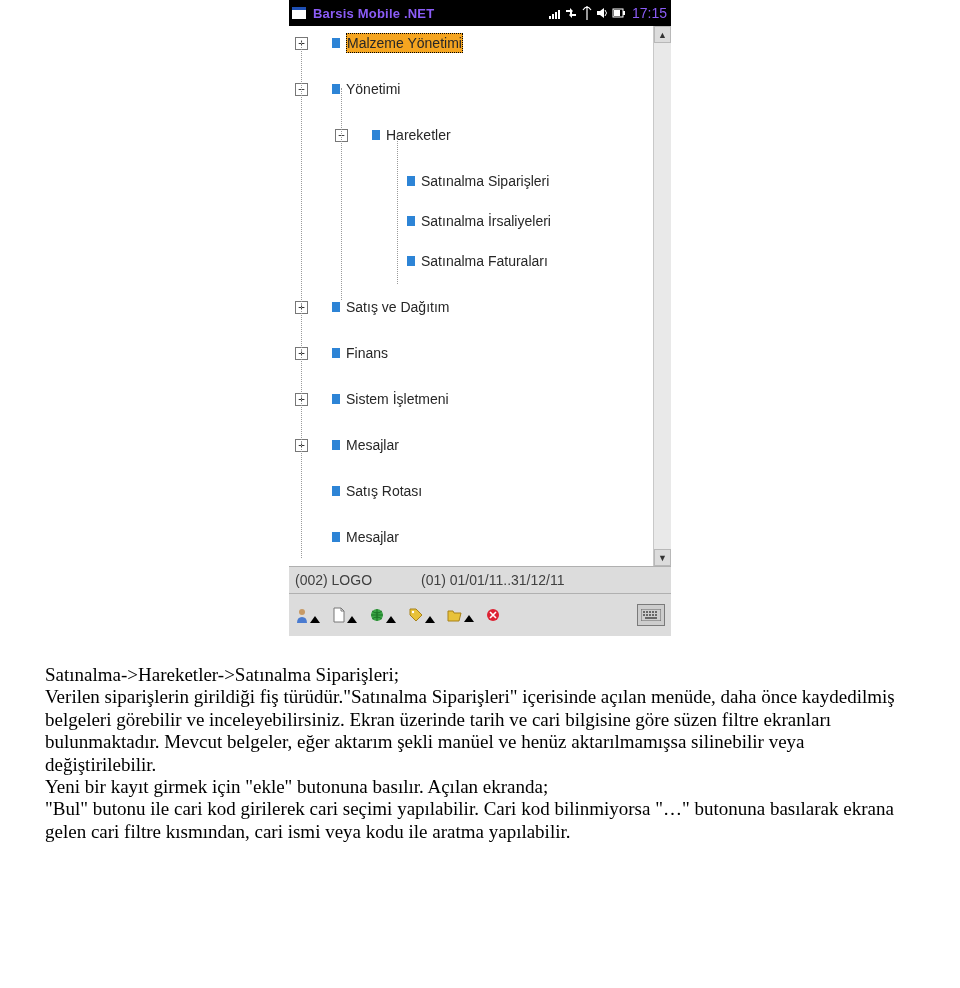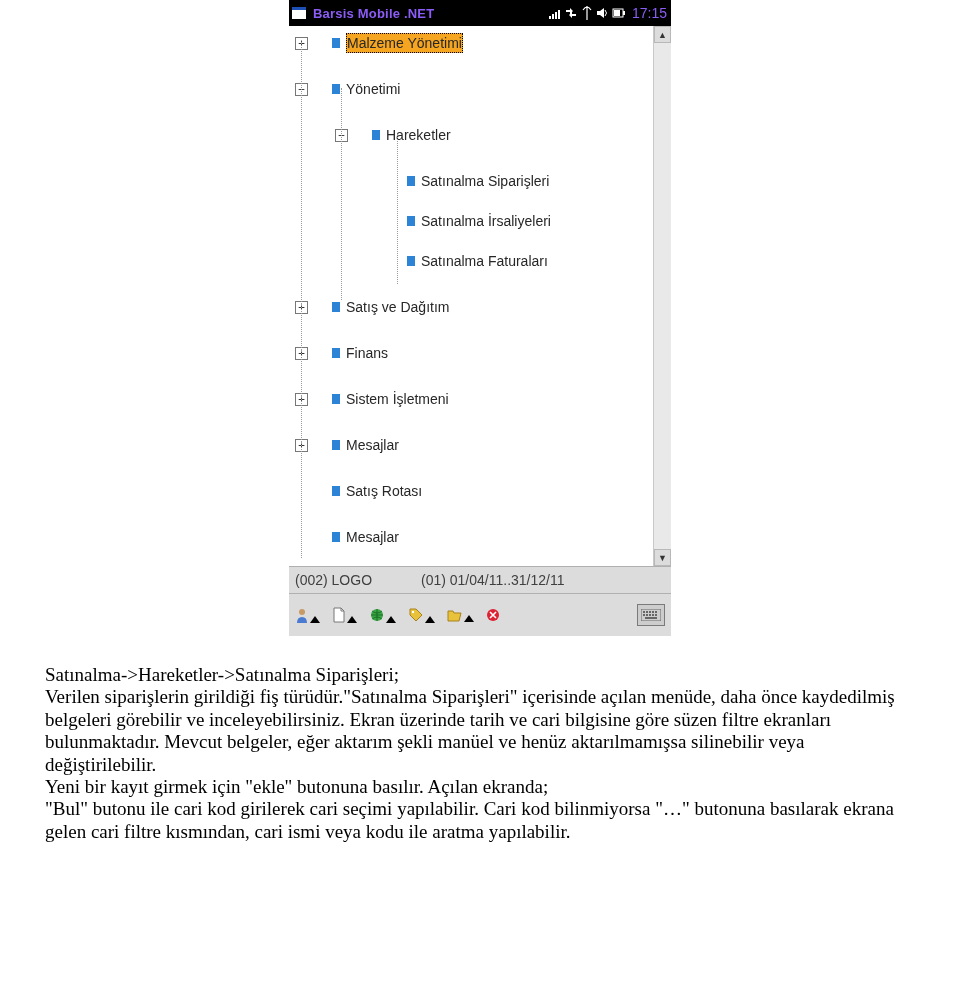--- a/index.html
+++ b/index.html
@@ -367,21 +367,21 @@
       </div>
       <div class="scroll-track">
         <div class="scroll-btn">▲</div>
         <div class="scroll-thumb"></div>
         <div class="scroll-btn">▼</div>
       </div>
     </div>
 
     <div class="info-bar">
       <span class="col1">(002) LOGO</span>
-      <span>(01) 01/04/11..31/12/11</span>
+      <span>(01) 01/01/11..31/12/11</span>
     </div>
 
     <div class="toolbar">
       <div class="toolbar-left">
         <div class="tico-box">
           <svg width="14" height="16" viewBox="0 0 14 16">
               <circle cx="7" cy="5" r="3" fill="#c79a66"></circle>
               <path d="M2 16 Q2 10 7 10 Q12 10 12 16 Z" fill="#4a7bd0"></path>
             </svg>
           <span class="tri-up"></span>

